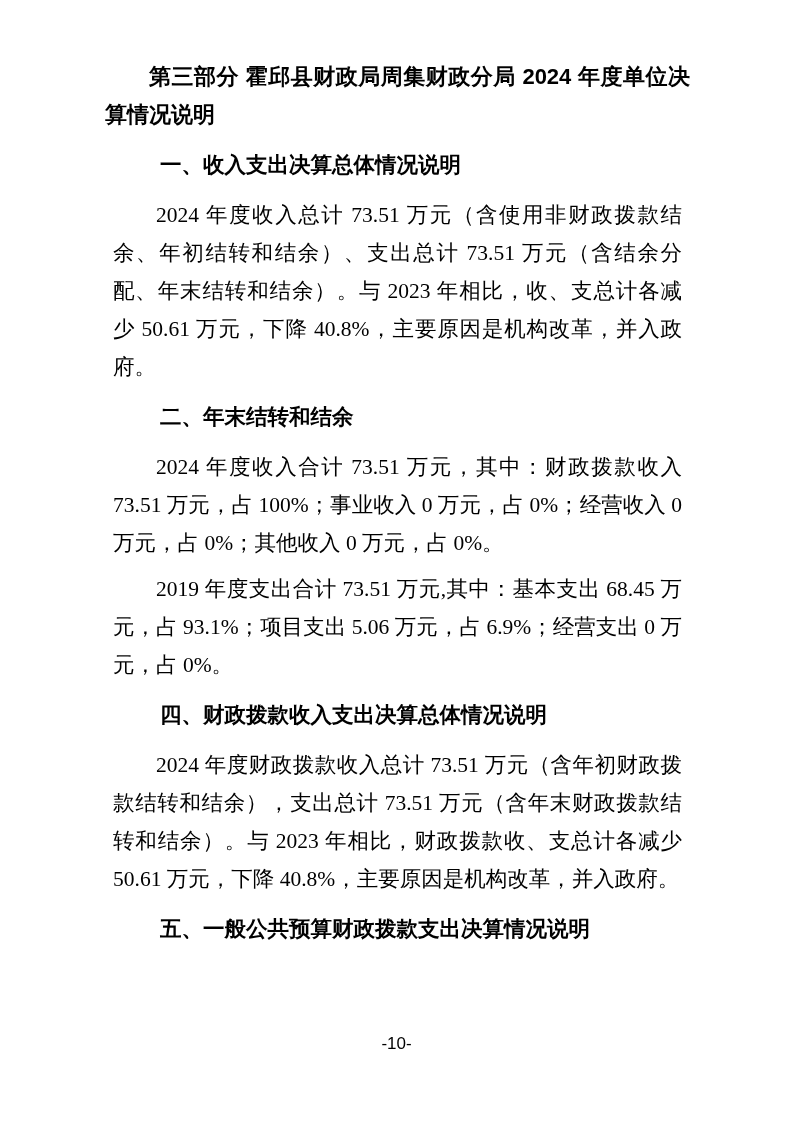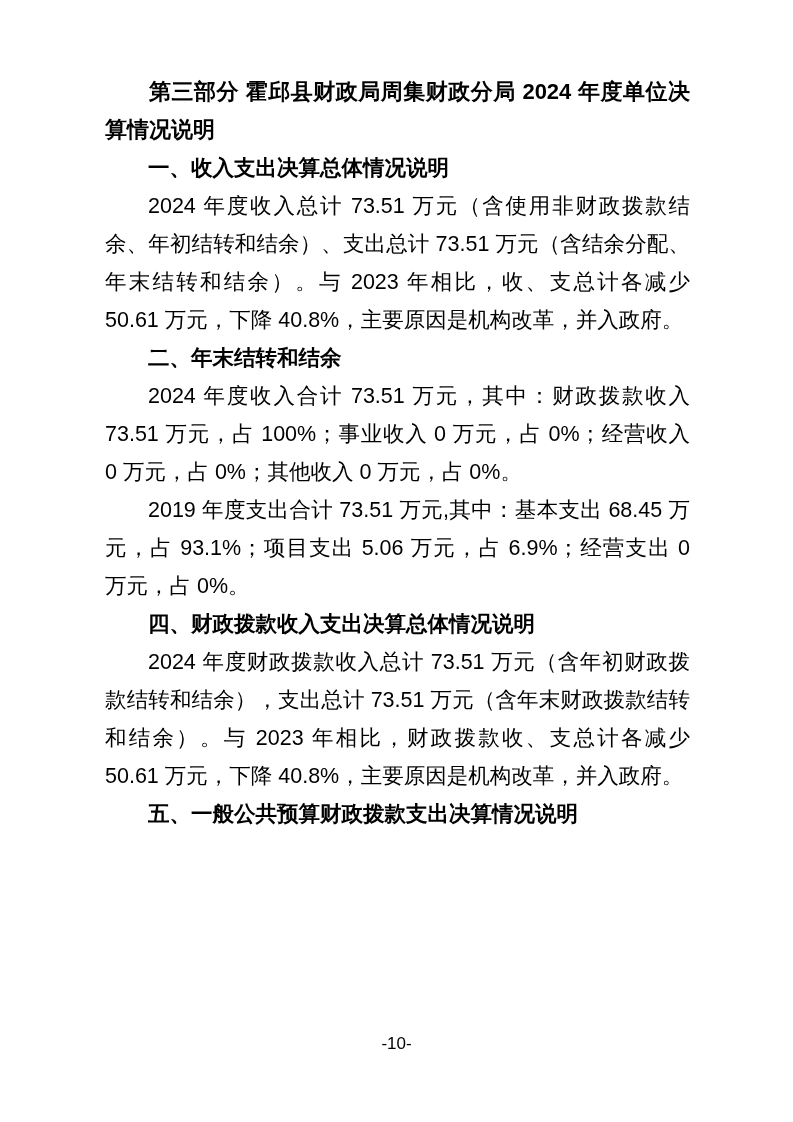--- a/index.html
+++ b/index.html
@@ -7,44 +7,44 @@
     padding: 0;
     background: #ffffff;
   }
   .page {
     position: relative;
     width: 793px;
     height: 1122px;
     background: #ffffff;
     color: #000000;
     box-sizing: border-box;
-    padding: 73px 103px 0 105px;
+    padding: 58px 103px 0 105px;
     overflow: hidden;
   }
   .doc-title {
     margin: 0;
     font-family: "Liberation Sans", "DejaVu Sans", sans-serif;
     font-weight: 700;
     font-size: 22px;
     line-height: 38px;
     text-indent: 2em;
     text-align: justify;
   }
   .sec-heading {
-    margin: 0;
+    margin: 12px;
     font-family: "Liberation Sans", "DejaVu Sans", sans-serif;
     font-weight: 700;
     font-size: 21.5px;
     line-height: 38px;
     text-indent: 2em;
     text-align: justify;
   }
   .para {
-    margin: 0;
-    font-family: Liberation Sans, sans-serif;
+    margin: 8px;
+    font-family: Liberation Serif, serif;
     font-size: 21.5px;
     line-height: 38px;
     text-indent: 2em;
     text-align: justify;
   }
   .page-number {
     position: absolute;
     top: 1034px;
     left: 0;
     width: 793px;

